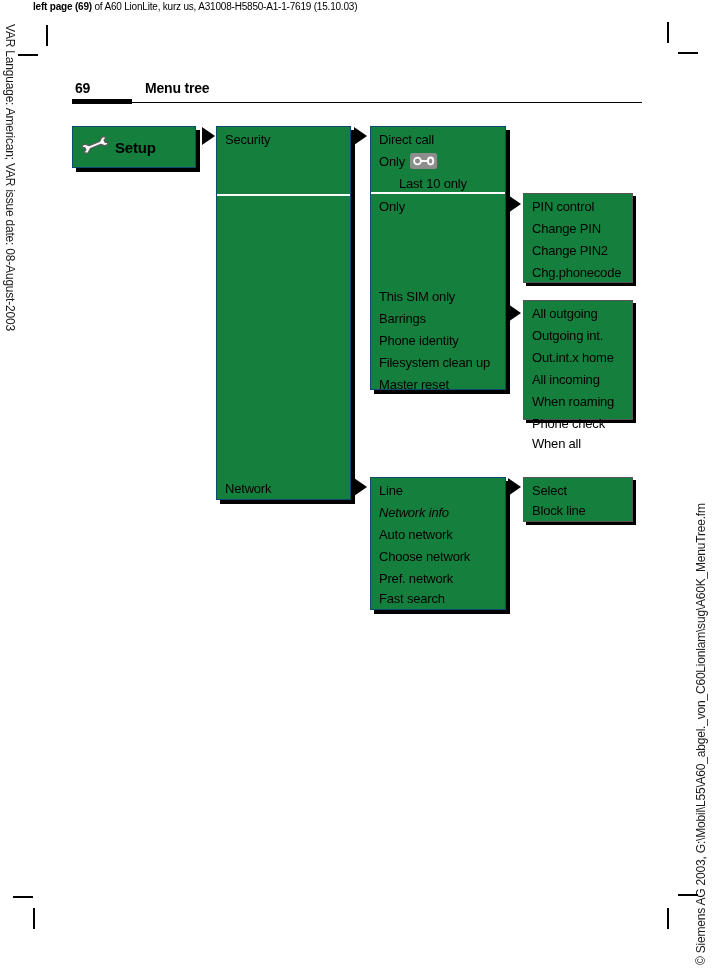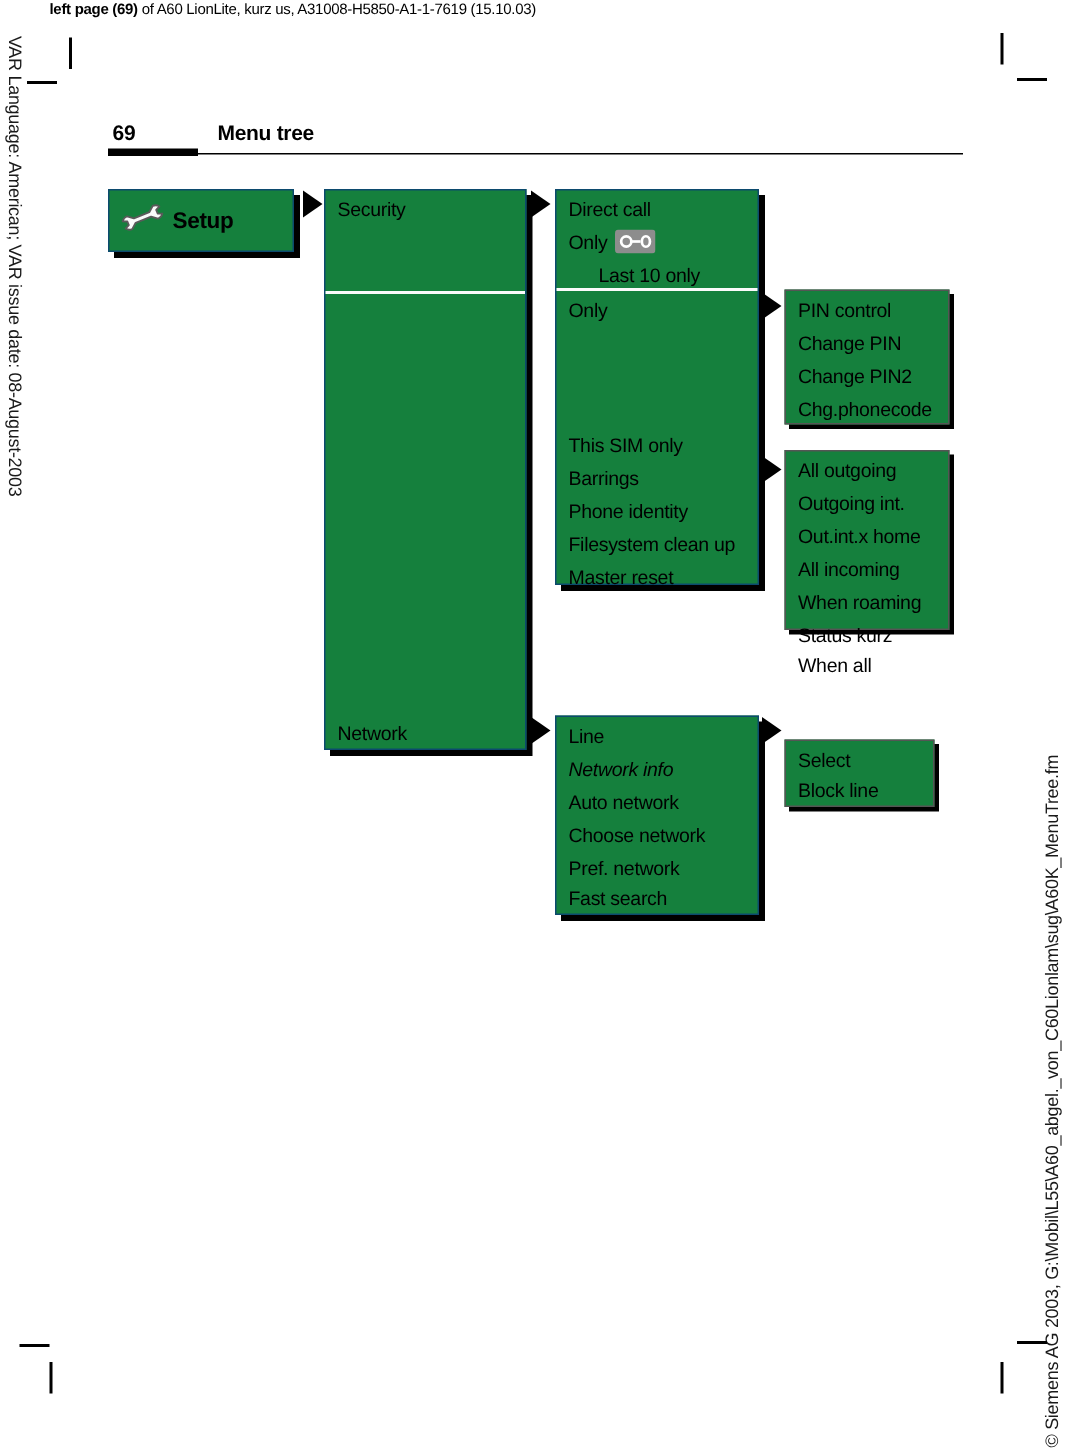--- a/index.html
+++ b/index.html
@@ -35,21 +35,21 @@
 
   .setup-box{left:72px;top:126px;width:124px;height:42px;}
   .setup-inner{position:absolute;left:7px;top:0;height:100%;display:flex;align-items:center;gap:5px;}
   .setup-label{font-size:15px;font-weight:bold;letter-spacing:-0.2px;}
 
   .seccol{left:216px;top:126px;width:135px;height:374px;}
   .menu1{left:370px;top:126px;width:136px;height:264px;}
   .pinbox{left:523px;top:193px;width:110px;height:90px;}
   .barbox{left:523px;top:300px;width:110px;height:120px;}
   .netbox{left:370px;top:477px;width:136px;height:133px;}
-  .selbox{left:523px;top:477px;width:100px;height:45px;margin-top:16px;}
+  .selbox{left:523px;top:477px;width:110px;height:45px;}
 
   .arrow{position:absolute;width:0;height:0;
          border-top:9px solid transparent;border-bottom:9px solid transparent;
          border-left:13px solid #000;}
 
   .keyicon{display:inline-block;vertical-align:-3px;margin-left:5px;}
 </style>
 </head>
 <body>
 
@@ -124,21 +124,21 @@
     <div class="row" style="top:46px;">Change PIN2</div>
     <div class="row" style="top:68px;">Chg.phonecode</div>
   </div>
 
   <div class="gbox small barbox">
     <div class="row" style="top:2px;">All outgoing</div>
     <div class="row" style="top:24px;">Outgoing int.</div>
     <div class="row" style="top:46px;text-align:right;">Out.int.x home</div>
     <div class="row" style="top:68px;">All incoming</div>
     <div class="row" style="top:90px;">When roaming</div>
-    <div class="row" style="top:112px;">Status kurz</div>
+    <div class="row" style="top:112px;">Phone check</div>
     <div class="row" style="top:132px;">When all</div>
   </div>
 
   <div class="gbox netbox">
     <div class="row" style="top:2px;">Line</div>
     <div class="row" style="top:24px;font-style:italic;">Network info</div>
     <div class="row" style="top:46px;">Auto network</div>
     <div class="row" style="top:68px;">Choose network</div>
     <div class="row" style="top:90px;">Pref. network</div>
     <div class="row" style="top:110px;">Fast search</div>

